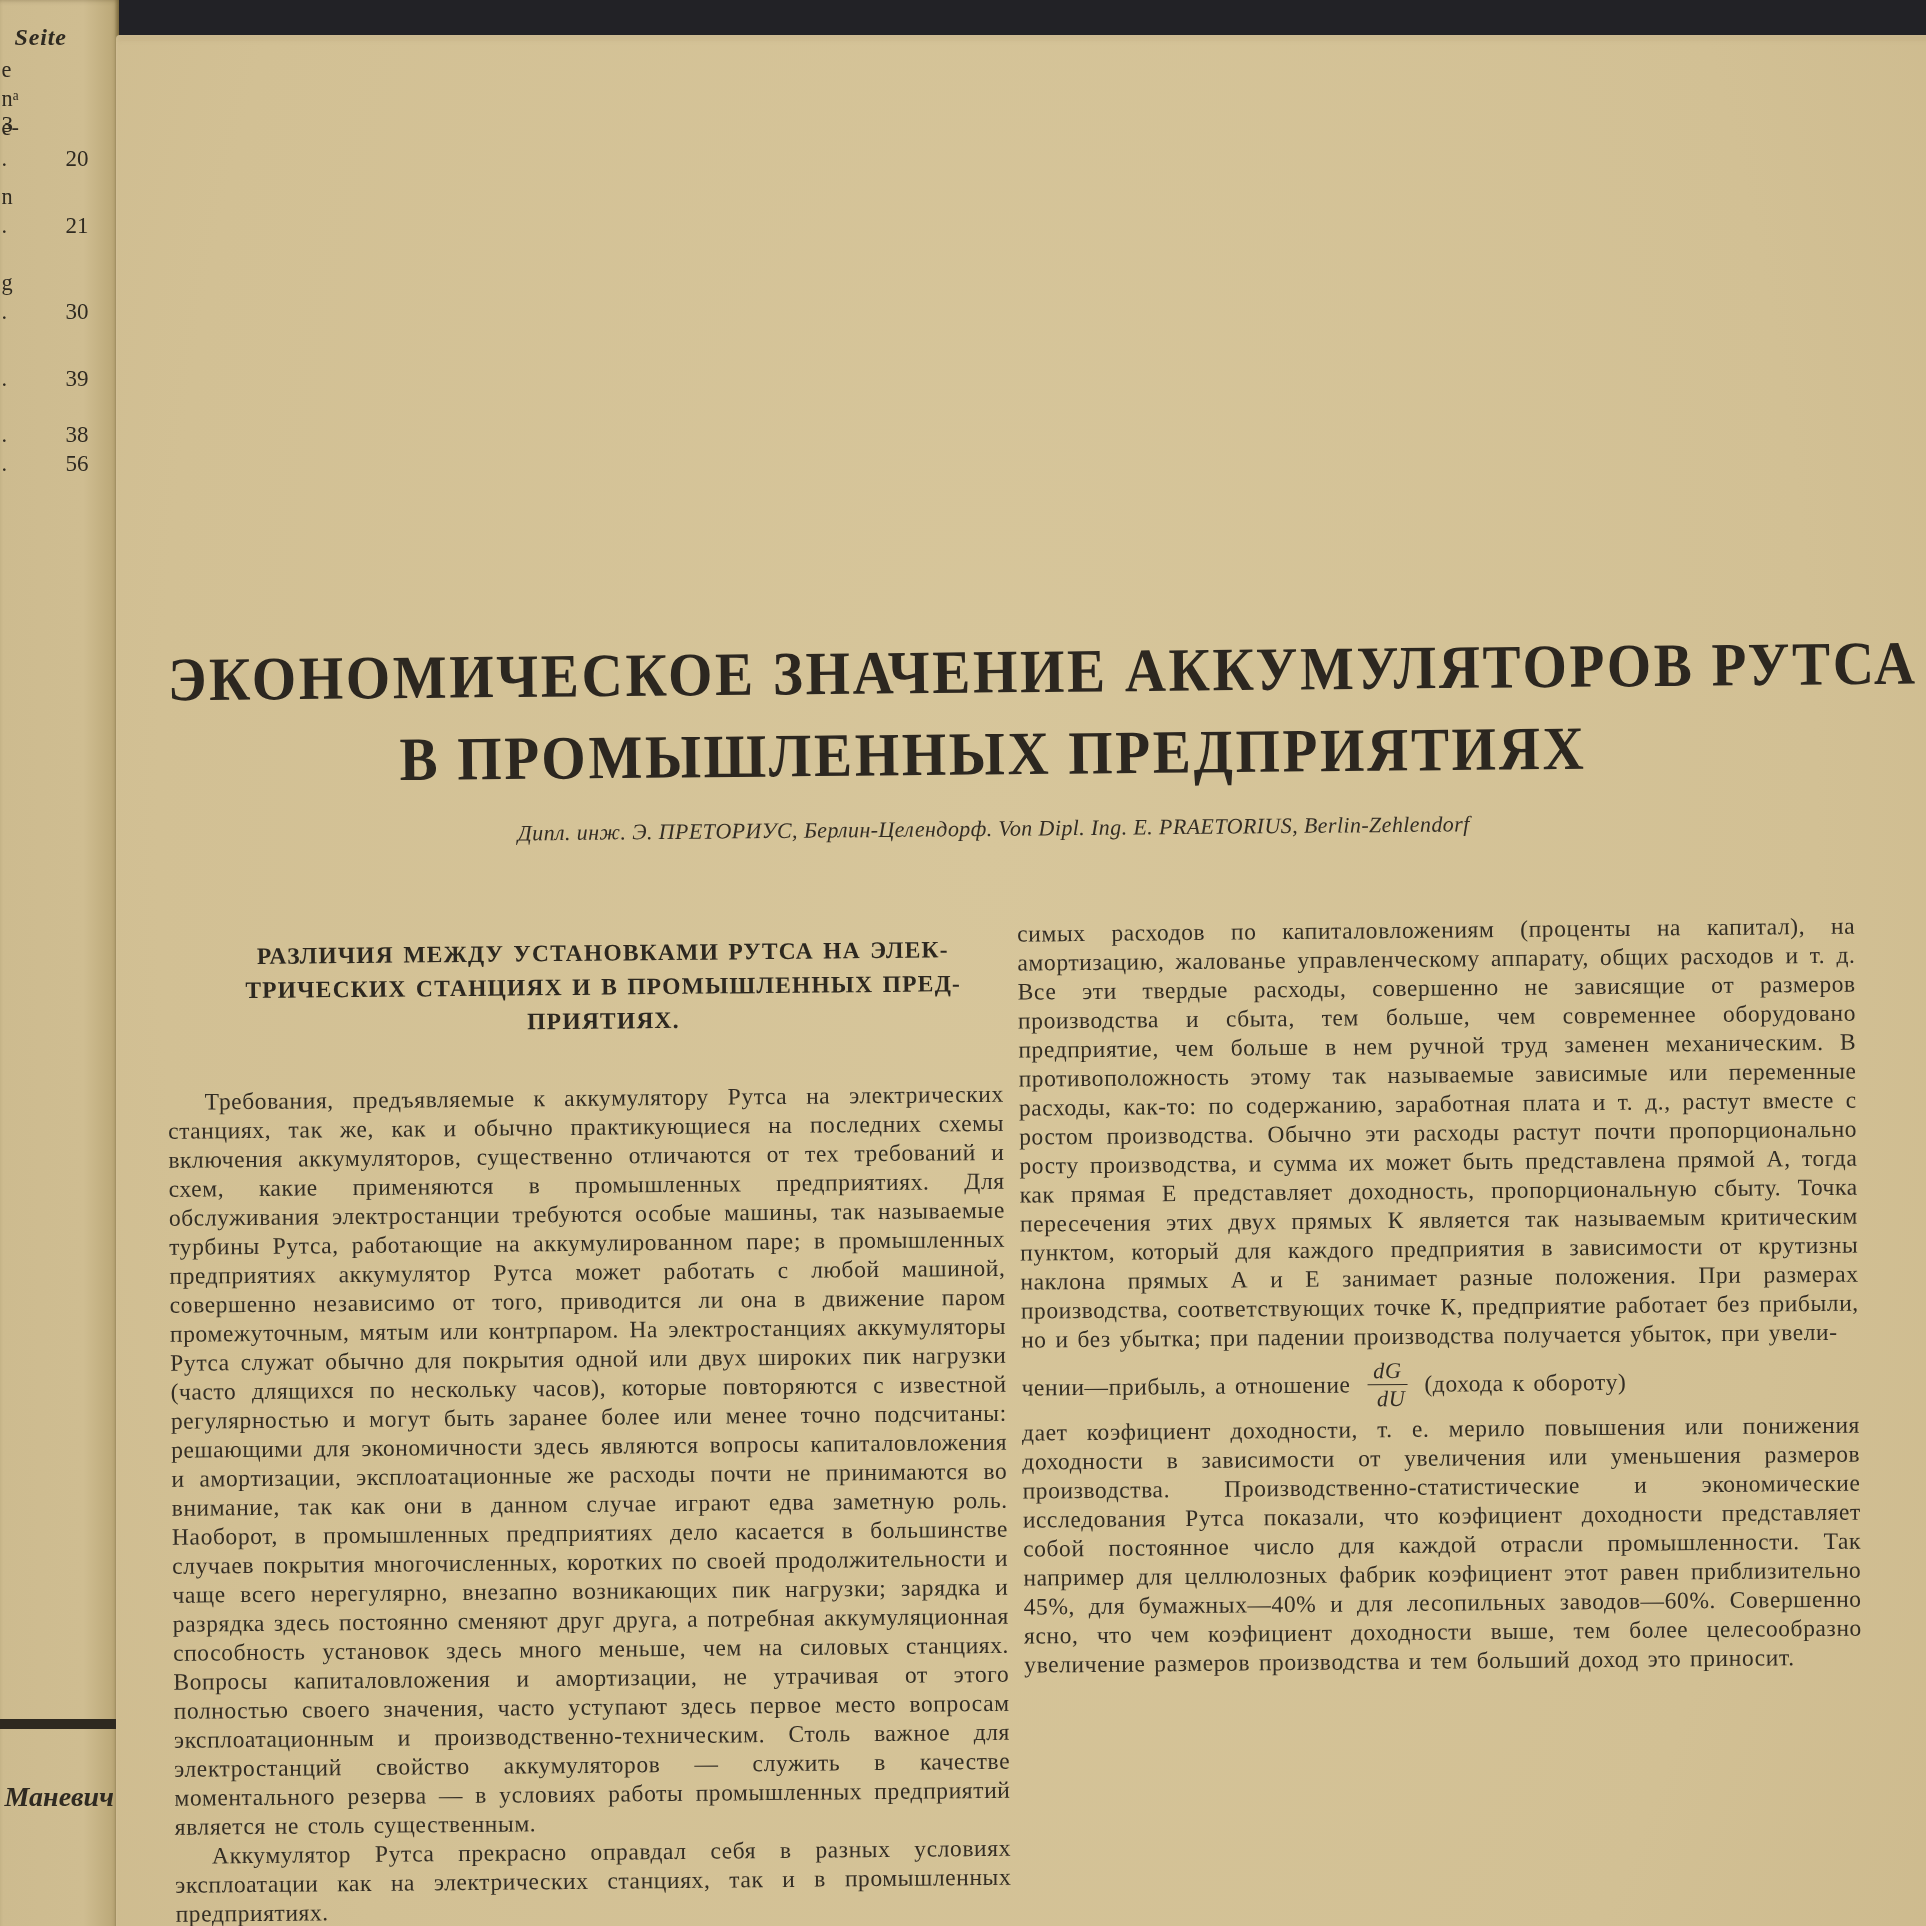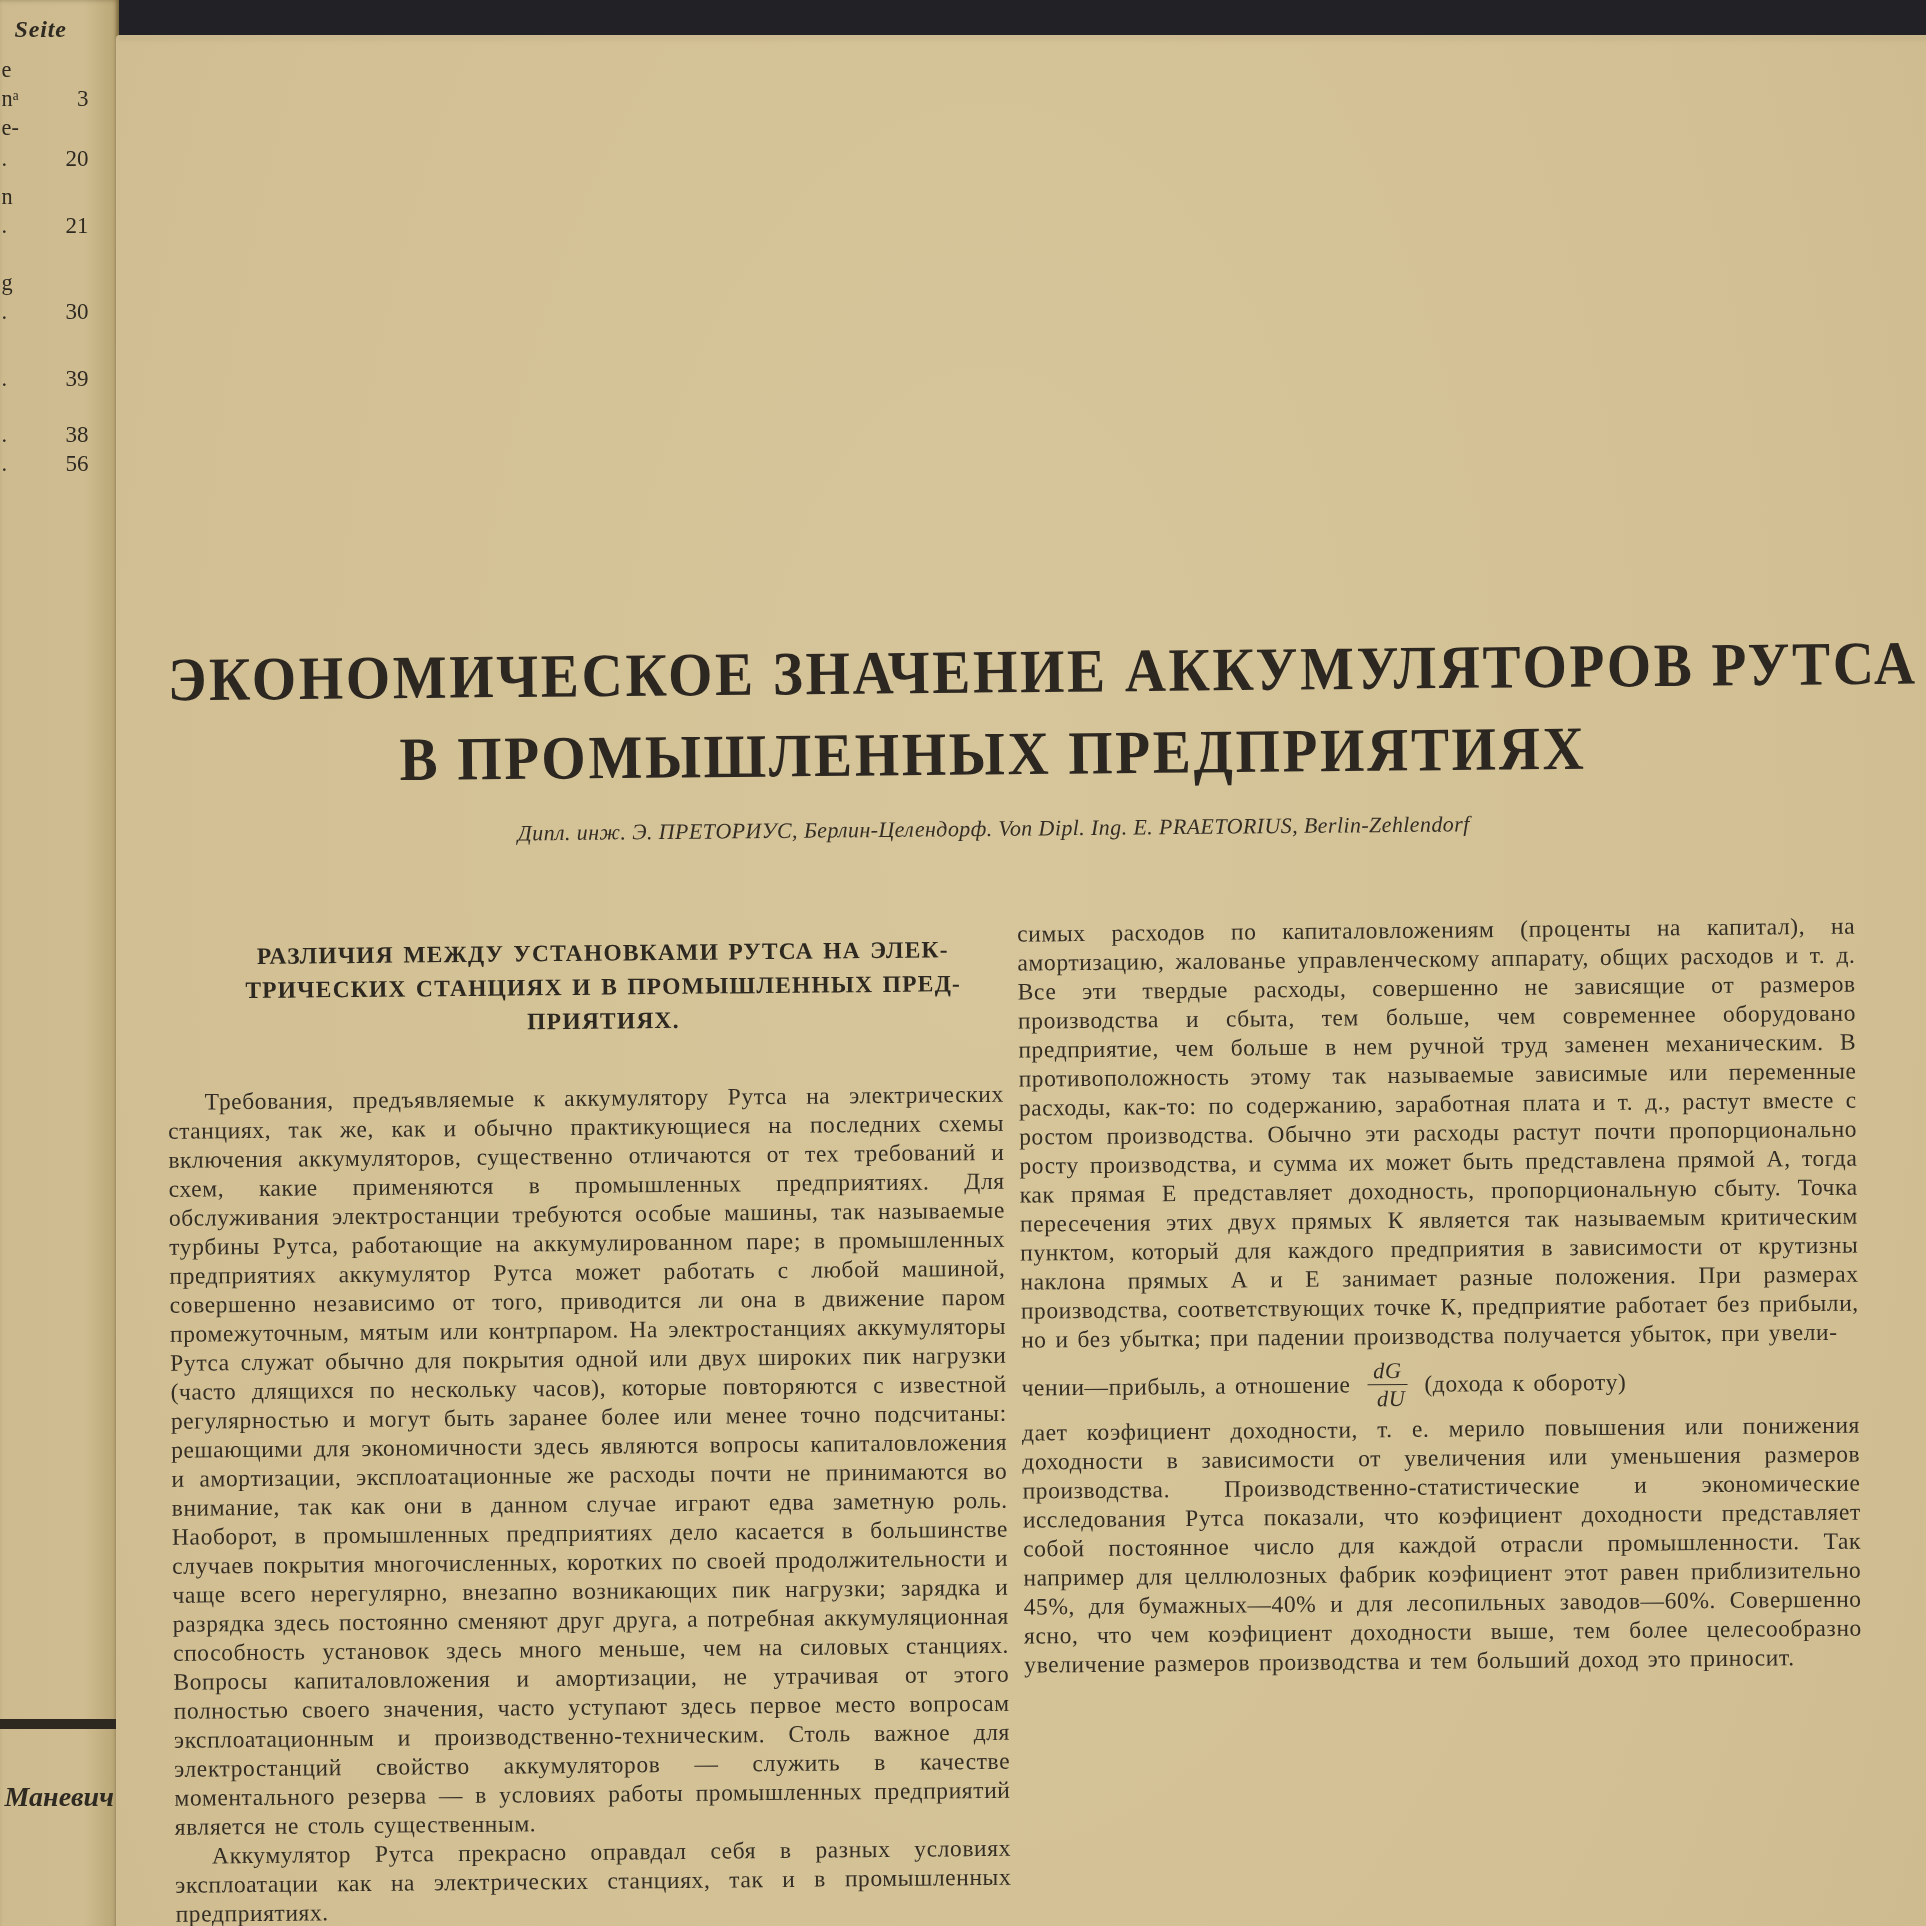--- a/index.html
+++ b/index.html
@@ -61,27 +61,27 @@
   .curs{font-family:"DejaVu Serif","Liberation Serif",serif;font-style:italic;}
 </style>
 </head>
 <body>
 
 <div class="speck" style="left:21px;top:225px;width:5.4px;height:3.9px;"></div>
 <div class="speck" style="left:30px;top:250px;width:3.5px;height:3.5px;"></div>
 <div class="speck" style="left:17px;top:270px;width:4.2px;height:3.1px;"></div>
 
 <div id="left-strip">
-  <div class="frag seite" style="left:14.6px;top:16px;">Seite</div>
+  <div class="frag seite" style="left:14.6px;top:24px;">Seite</div>
 
   <div class="tocrow" style="top:57px;">
     <span>e</span>
     <span class="n"></span>
   </div>
-  <div class="tocrow" style="top:86px;">
+  <div class="tocrow" style="top:86px;flex-direction:column;">
     <span>nᵃ</span>
     <span class="n">3</span>
   </div>
   <div class="tocrow" style="top:115px;">
     <span>e-</span>
     <span class="n"></span>
   </div>
   <div class="tocrow" style="top:146px;">
     <span>.</span>
     <span class="n">20</span>

